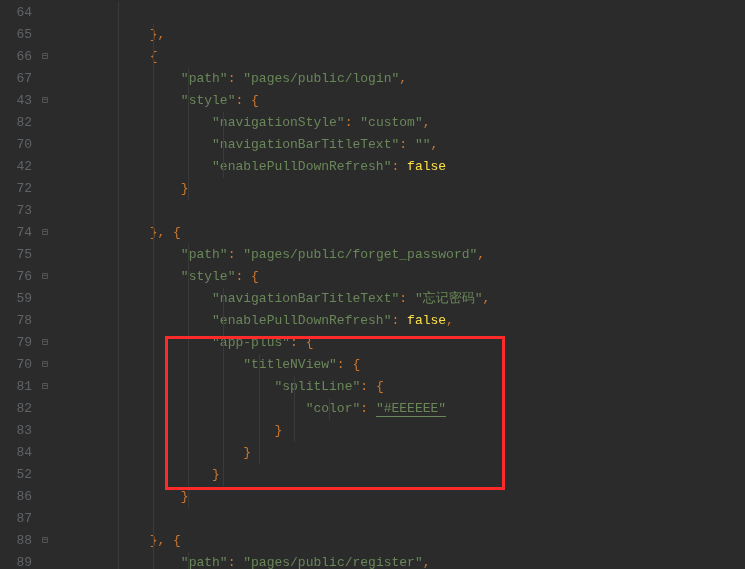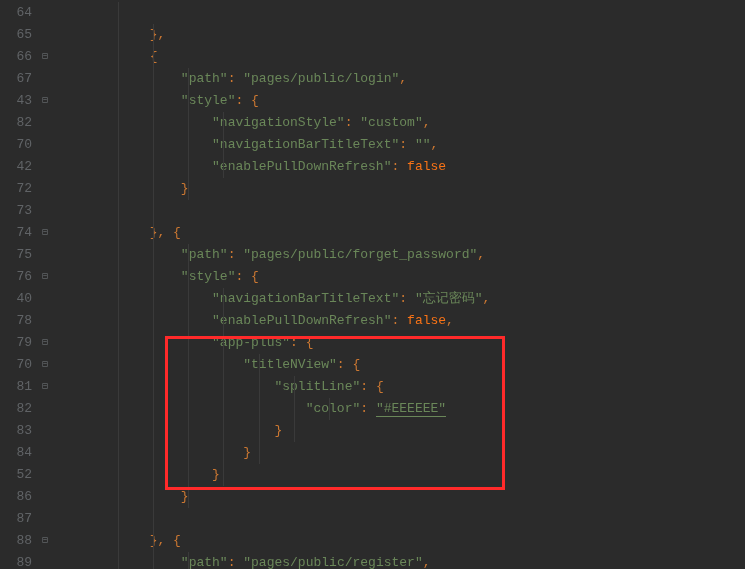--- a/index.html
+++ b/index.html
@@ -59,21 +59,21 @@
     position: absolute;
     top: 0;
     bottom: 0;
     width: 1px;
     background: #3a3a3a;
   }
   .punct { color: #cc7832; }
   .str-key { color: #6a8759; }
   .str-val { color: #6a8759; }
   .str-hex { color: #6a8759; border-bottom: 1px solid #6a8759; }
-  .kw { color: #f97316; }
+  .kw { color: #fde047; }
   .highlight-box {
     position: absolute;
     border: 3px solid #ff2a2a;
     pointer-events: none;
     z-index: 5;
   }
 </style>
 </head>
 <body>
 
@@ -116,21 +116,21 @@
         <span class="fold">⊟</span>
       </div>
       <div class="gutter-row">
         <span class="lineno">75</span>
       </div>
       <div class="gutter-row">
         <span class="lineno">76</span>
         <span class="fold">⊟</span>
       </div>
       <div class="gutter-row">
-        <span class="lineno">40</span>
+        <span class="lineno">59</span>
       </div>
       <div class="gutter-row">
         <span class="lineno">78</span>
       </div>
       <div class="gutter-row">
         <span class="lineno">79</span>
         <span class="fold">⊟</span>
       </div>
       <div class="gutter-row">
         <span class="lineno">70</span>

